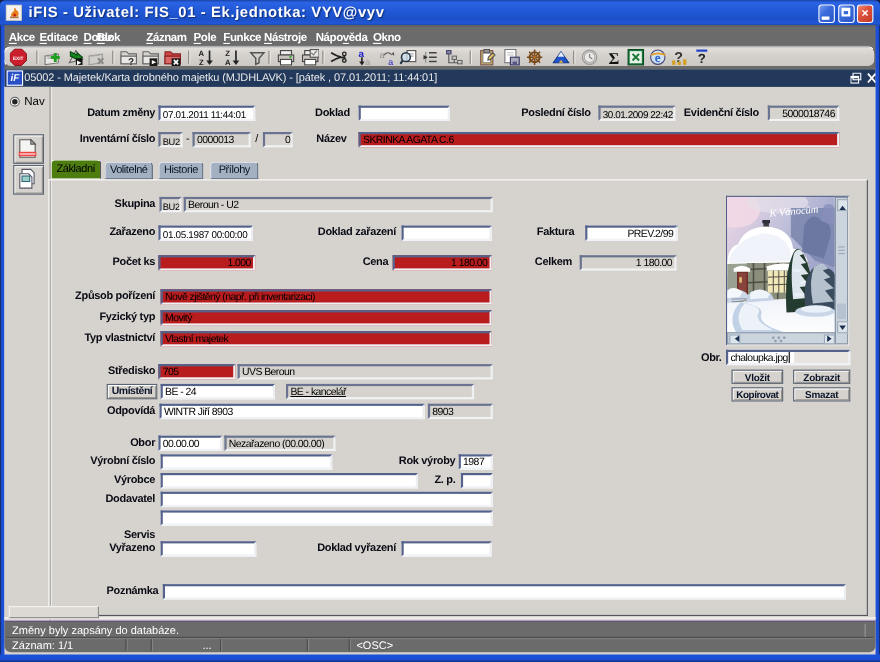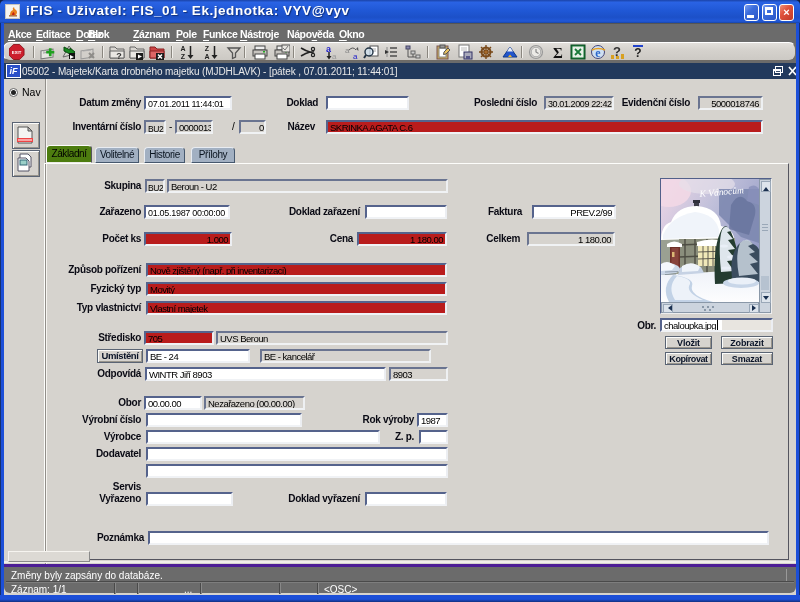--- a/index.html
+++ b/index.html
@@ -256,21 +256,21 @@
 <div class="lbl" style="left:240px;top:96px;width:78px;">Doklad</div>
 <div class="fld" style="left:326px;top:96px;width:83px;"></div>
 <div class="lbl" style="left:440px;top:96px;width:97px;">Poslední číslo</div>
 <div class="fld gray" style="left:544px;top:96px;width:70px;font-size:9px;letter-spacing:-0.4px;">30.01.2009 22:42</div>
 <div class="lbl" style="left:600px;top:96px;width:90px;">Evidenční číslo</div>
 <div class="fld gray right" style="left:698px;top:96px;width:65px;">5000018746</div>
 
 <div class="lbl" style="left:20px;top:120px;width:121px;">Inventární číslo</div>
 <div class="fld gray" style="left:144px;top:120px;width:22px;font-size:8.5px;letter-spacing:-0.4px;padding:2px 0 0 2px;">BU2</div>
 <div class="abs" style="left:169px;top:121px;font-size:10px;">-</div>
-<div class="fld gray" style="left:175px;top:120px;width:38px;">0000013</div>
+<div class="fld gray" style="left:175px;top:120px;width:53px;">0000013</div>
 <div class="abs" style="left:232px;top:121px;font-size:10px;">/</div>
 <div class="fld gray" style="left:239px;top:120px;width:27px;padding-left:18px;">000</div>
 <div class="lbl" style="left:240px;top:120px;width:75px;">Název</div>
 <div class="fld pink" style="left:326px;top:120px;width:437px;">SKRINKA AGATA C.6</div>
 
 <div class="abs" id="panel" style="left:44px;top:163px;width:745px;height:397px;border:1px solid;border-color:#fdfdfb #55555f #55555f #fdfdfb;box-sizing:border-box;"></div>
 <div class="abs" style="left:46px;top:145px;width:46px;height:18px;background:#4d7c0f;border:1px solid;border-color:#fdfdfb #55555f #eceae6 #fdfdfb;border-radius:4px 4px 0 0;box-sizing:border-box;text-align:center;font-size:10px;letter-spacing:-0.4px;line-height:16px;color:#000;">Základní</div>
 <div class="abs" style="left:95px;top:147px;width:44px;height:16px;background:#a2b0c2;border:1px solid;border-color:#e8ecf2 #46586e #46586e #e8ecf2;border-radius:4px 4px 0 0;box-sizing:border-box;text-align:center;font-size:10px;letter-spacing:-0.4px;line-height:14px;color:#0a1420;">Volitelné</div>
 <div class="abs" style="left:144px;top:147px;width:41px;height:16px;background:#a2b0c2;border:1px solid;border-color:#e8ecf2 #46586e #46586e #e8ecf2;border-radius:4px 4px 0 0;box-sizing:border-box;text-align:center;font-size:10px;letter-spacing:-0.4px;line-height:14px;color:#0a1420;">Historie</div>
 <div class="abs" style="left:191px;top:147px;width:44px;height:16px;background:#a2b0c2;border:1px solid;border-color:#e8ecf2 #46586e #46586e #e8ecf2;border-radius:4px 4px 0 0;box-sizing:border-box;text-align:center;font-size:10px;letter-spacing:-0.4px;line-height:14px;color:#0a1420;">Přílohy</div>
@@ -432,21 +432,21 @@
 <div class="lbl" style="left:600px;top:319px;width:56px;">Obr.</div>
 <div class="fld" style="left:660px;top:318px;width:113px;">chaloupka.jpg<span style="border-left:1px solid #000;margin-left:1px;"></span></div>
 <div class="abs" style="left:722px;top:320px;width:49px;height:10px;background:#e8e5e0;"></div>
 <div class="btn" style="left:665px;top:336px;width:47px;height:13px;line-height:12px;">Vložit</div>
 <div class="btn" style="left:721px;top:336px;width:52px;height:13px;line-height:12px;">Zobrazit</div>
 <div class="btn" style="left:665px;top:352px;width:47px;height:13px;line-height:12px;letter-spacing:-0.4px;">Kopírovat</div>
 <div class="btn" style="left:721px;top:352px;width:52px;height:13px;line-height:12px;">Smazat</div>
 
 <div class="abs" style="left:4px;top:561px;width:792px;height:2px;background:#f0eeea;"></div>
 <div class="abs" style="left:8px;top:551px;width:82px;height:11px;background:#dcd9d4;border:1px solid;border-color:#f6f4f0 #8a8a8a #8a8a8a #f6f4f0;box-sizing:border-box;"></div>
-<div class="abs" id="statusbar" style="left:4px;top:564px;width:792px;height:29px;background:#6b6b6b;border-radius:0 0 6px 6px;border-top:3px solid #4c1d95;box-sizing:border-box;">
+<div class="abs" id="statusbar" style="left:4px;top:564px;width:792px;height:29px;background:#6b6b6b;border-radius:0 0 6px 6px;border-top:1px solid #4c1d95;box-sizing:border-box;">
   <div class="abs" style="left:7px;top:3px;font-size:10px;color:#fff;">Změny byly zapsány do databáze.</div>
   <div class="abs" style="left:2px;top:14px;width:788px;height:1px;background:#4a4a4a;box-shadow:0 1px 0 #7e7e7e;"></div>
   <div class="abs" style="left:7px;top:17px;font-size:10px;color:#fff;">Záznam: 1/1</div>
   <div class="abs" style="left:180px;top:17px;font-size:10px;color:#fff;">...</div>
   <div class="abs" style="left:320px;top:17px;font-size:10px;color:#fff;">&lt;OSC&gt;</div>
   <div class="abs" style="left:110px;top:16px;width:1px;height:11px;background:#4a4a4a;box-shadow:1px 0 0 #888;"></div>
   <div class="abs" style="left:133px;top:16px;width:1px;height:11px;background:#4a4a4a;box-shadow:1px 0 0 #888;"></div>
   <div class="abs" style="left:196px;top:16px;width:1px;height:11px;background:#4a4a4a;box-shadow:1px 0 0 #888;"></div>
   <div class="abs" style="left:275px;top:16px;width:1px;height:11px;background:#4a4a4a;box-shadow:1px 0 0 #888;"></div>
   <div class="abs" style="left:313px;top:16px;width:1px;height:11px;background:#4a4a4a;box-shadow:1px 0 0 #888;"></div>

